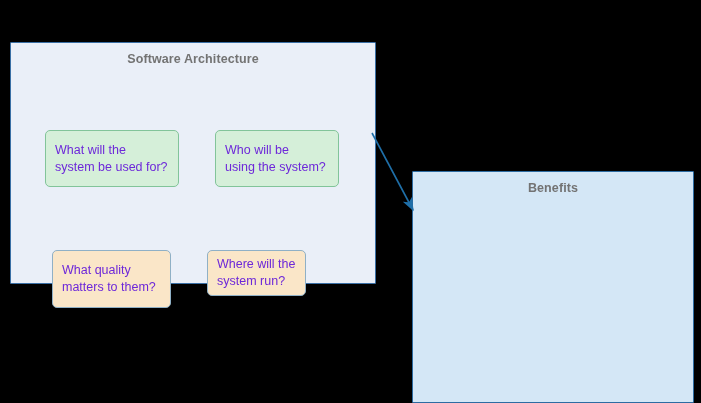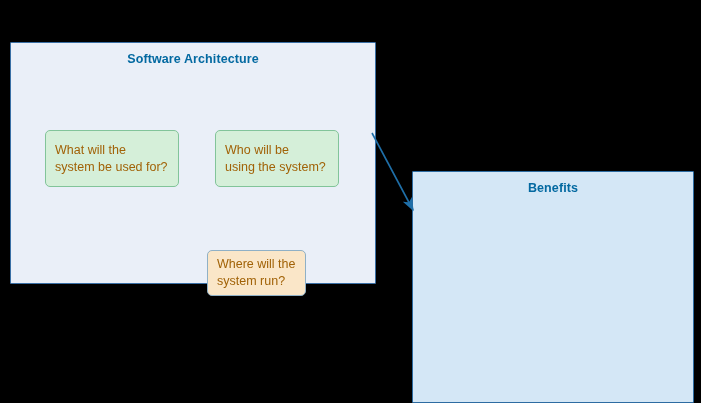--- a/index.html
+++ b/index.html
@@ -41,36 +41,36 @@
     margin-top: 8px;
   }
   .panel-title {
     position: absolute;
     left: 0;
     right: 0;
     top: 9px;
     text-align: center;
     font-size: 12.5px;
     font-weight: bold;
-    color: #0369a1;
+    color: #737373;
     letter-spacing: 0.1px;
   }
 
   
   .node {
     position: absolute;
     box-sizing: border-box;
     border: 1px solid #8fb9d4;
     border-radius: 5px;
     display: flex;
     align-items: center;
     padding: 0 9px;
     font-size: 12.5px;
     line-height: 17px;
-    color: #a16207;
+    color: #6d28d9;
     white-space: pre-line;
   }
   .node.green {
     background: #d5efd9;
     border-color: #82c49a;
   }
   .node.orange {
     background: #fae6c8;
     border-color: #8fb0c6;
   }
@@ -103,20 +103,24 @@
     <div class="node green" id="node-what-used-for">
       <span>What will the
 system be used for?</span>
     </div>
 
     <div class="node green" id="node-who-using">
       <span>Who will be
 using the system?</span>
     </div>
 
+    <div class="node orange" id="node-what-quality">
+      <span>What quality
+matters to them?</span>
+    </div>
 
     <div class="node orange" id="node-where-run">
       <span>Where will the
 system run?</span>
     </div>
   </div>
 
   <div class="panel" id="panel-benefits">
     <div class="panel-title">Benefits</div>
 

